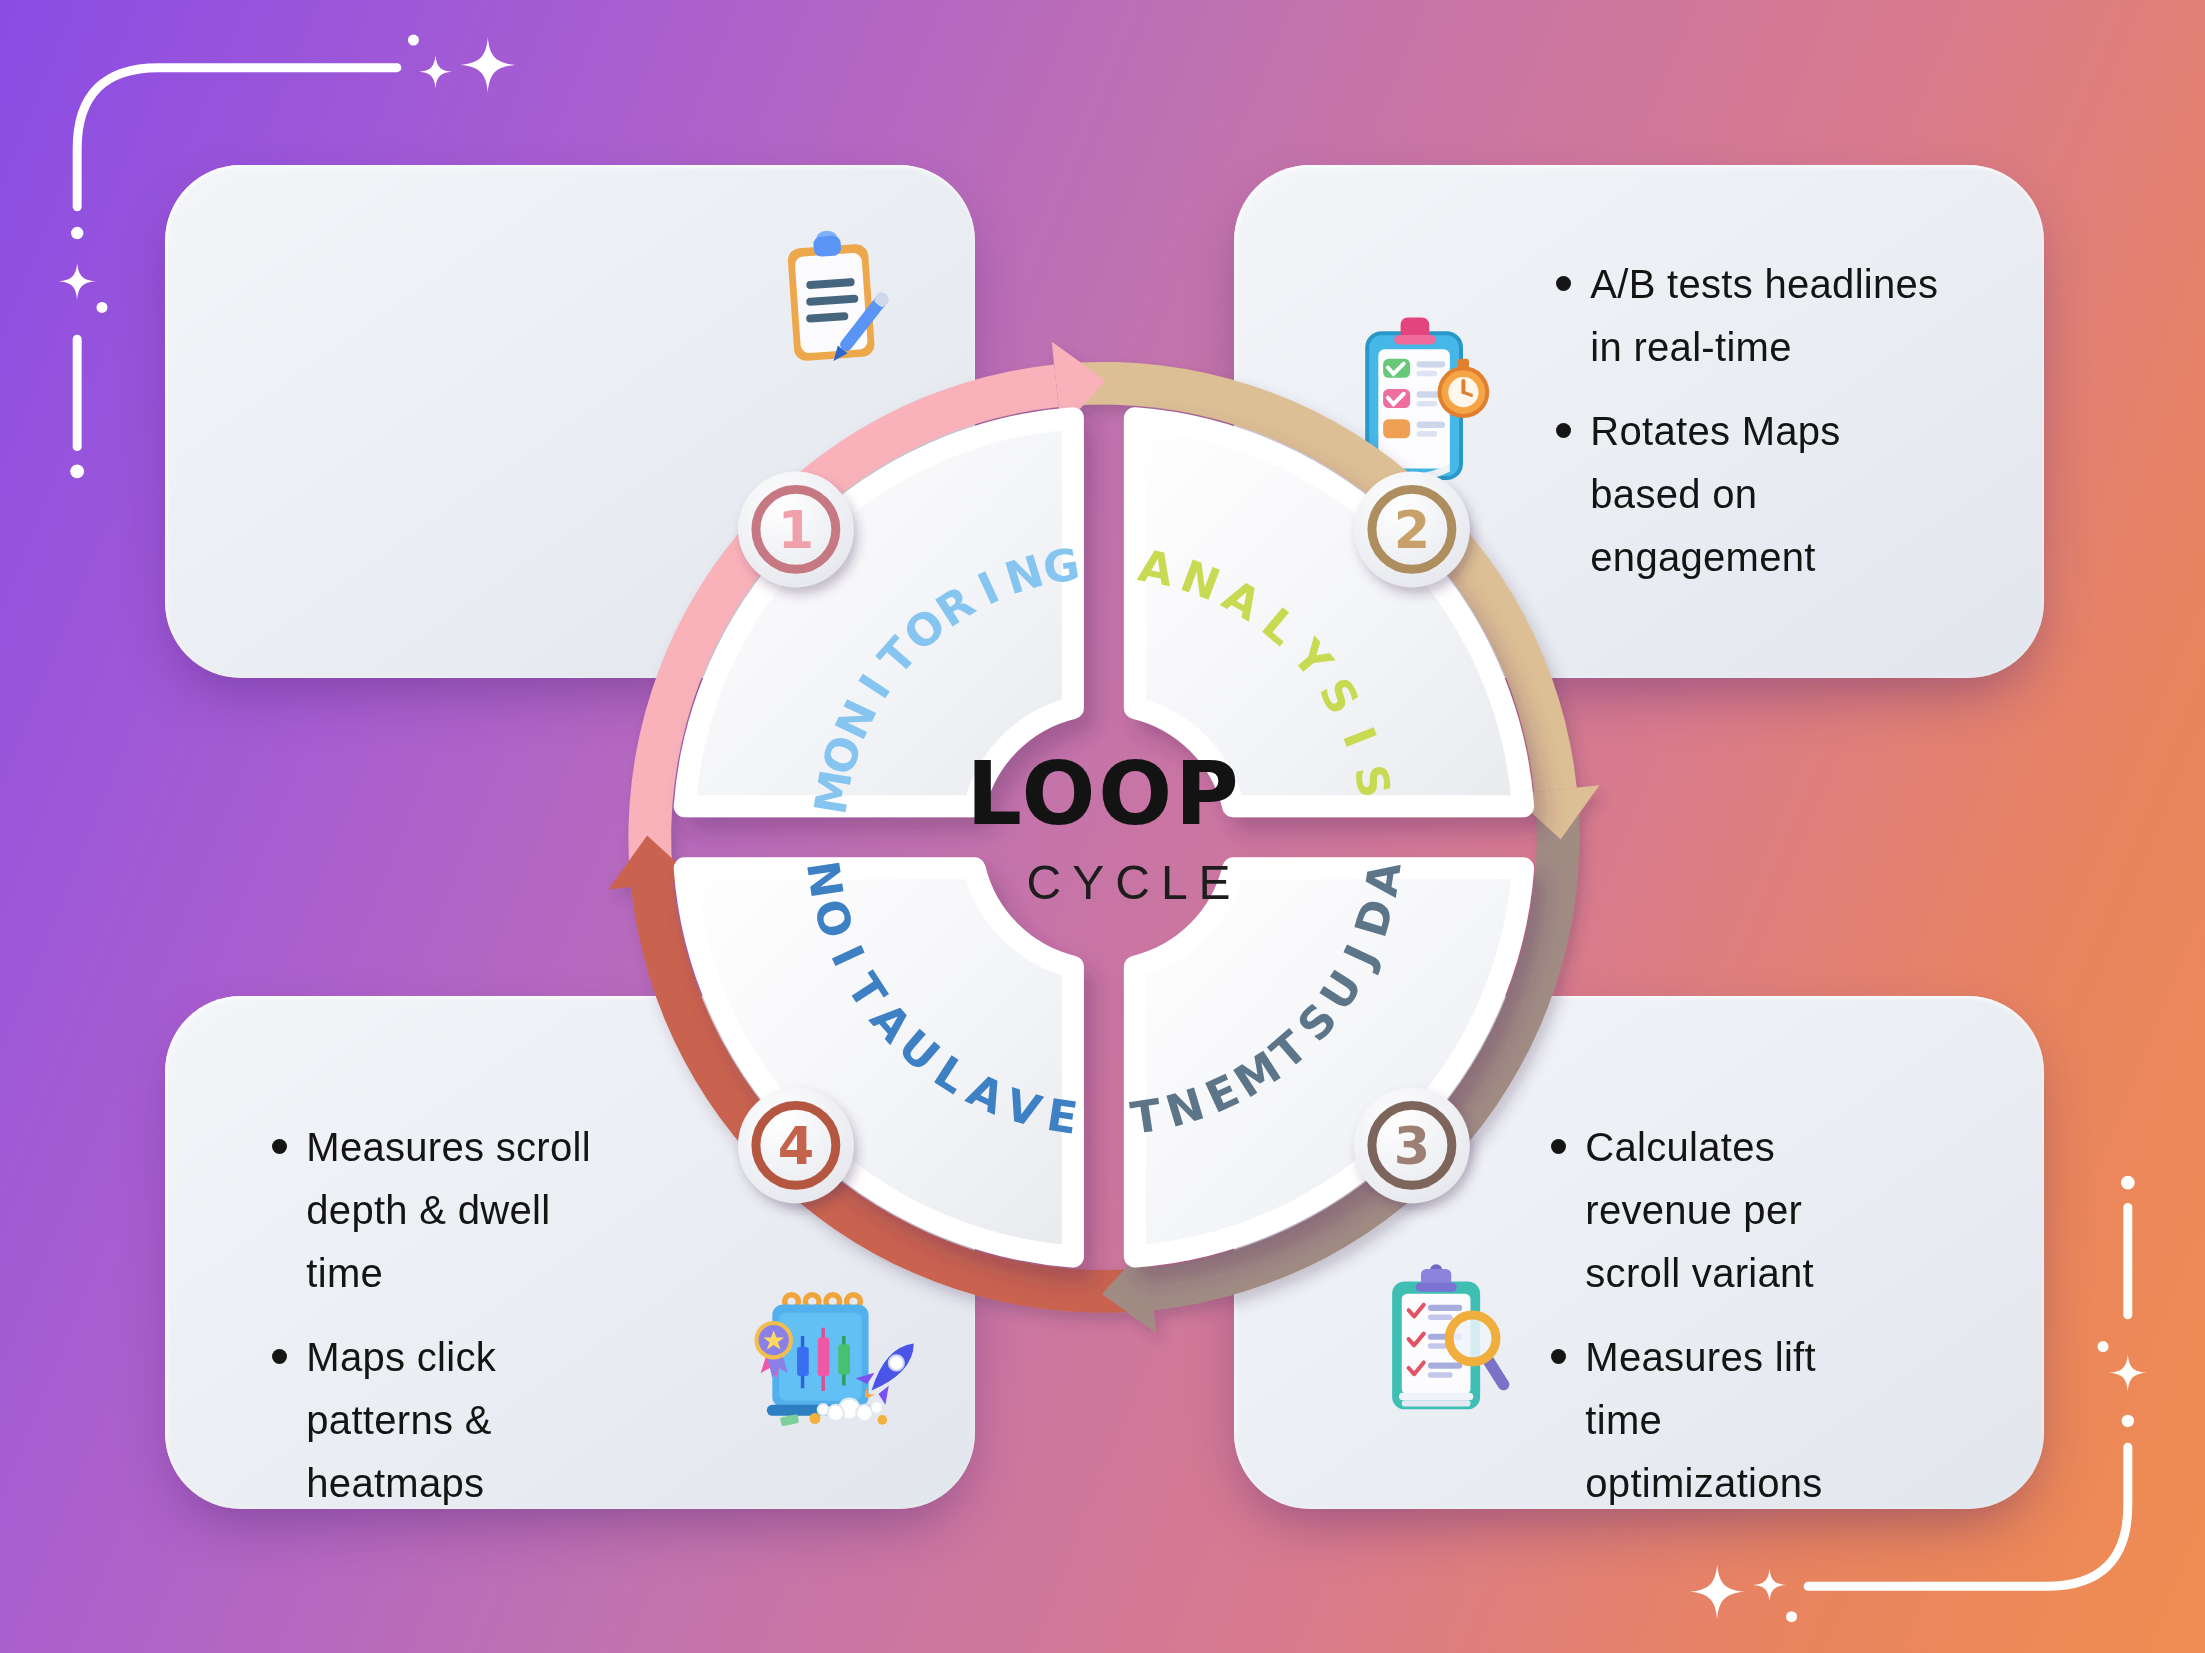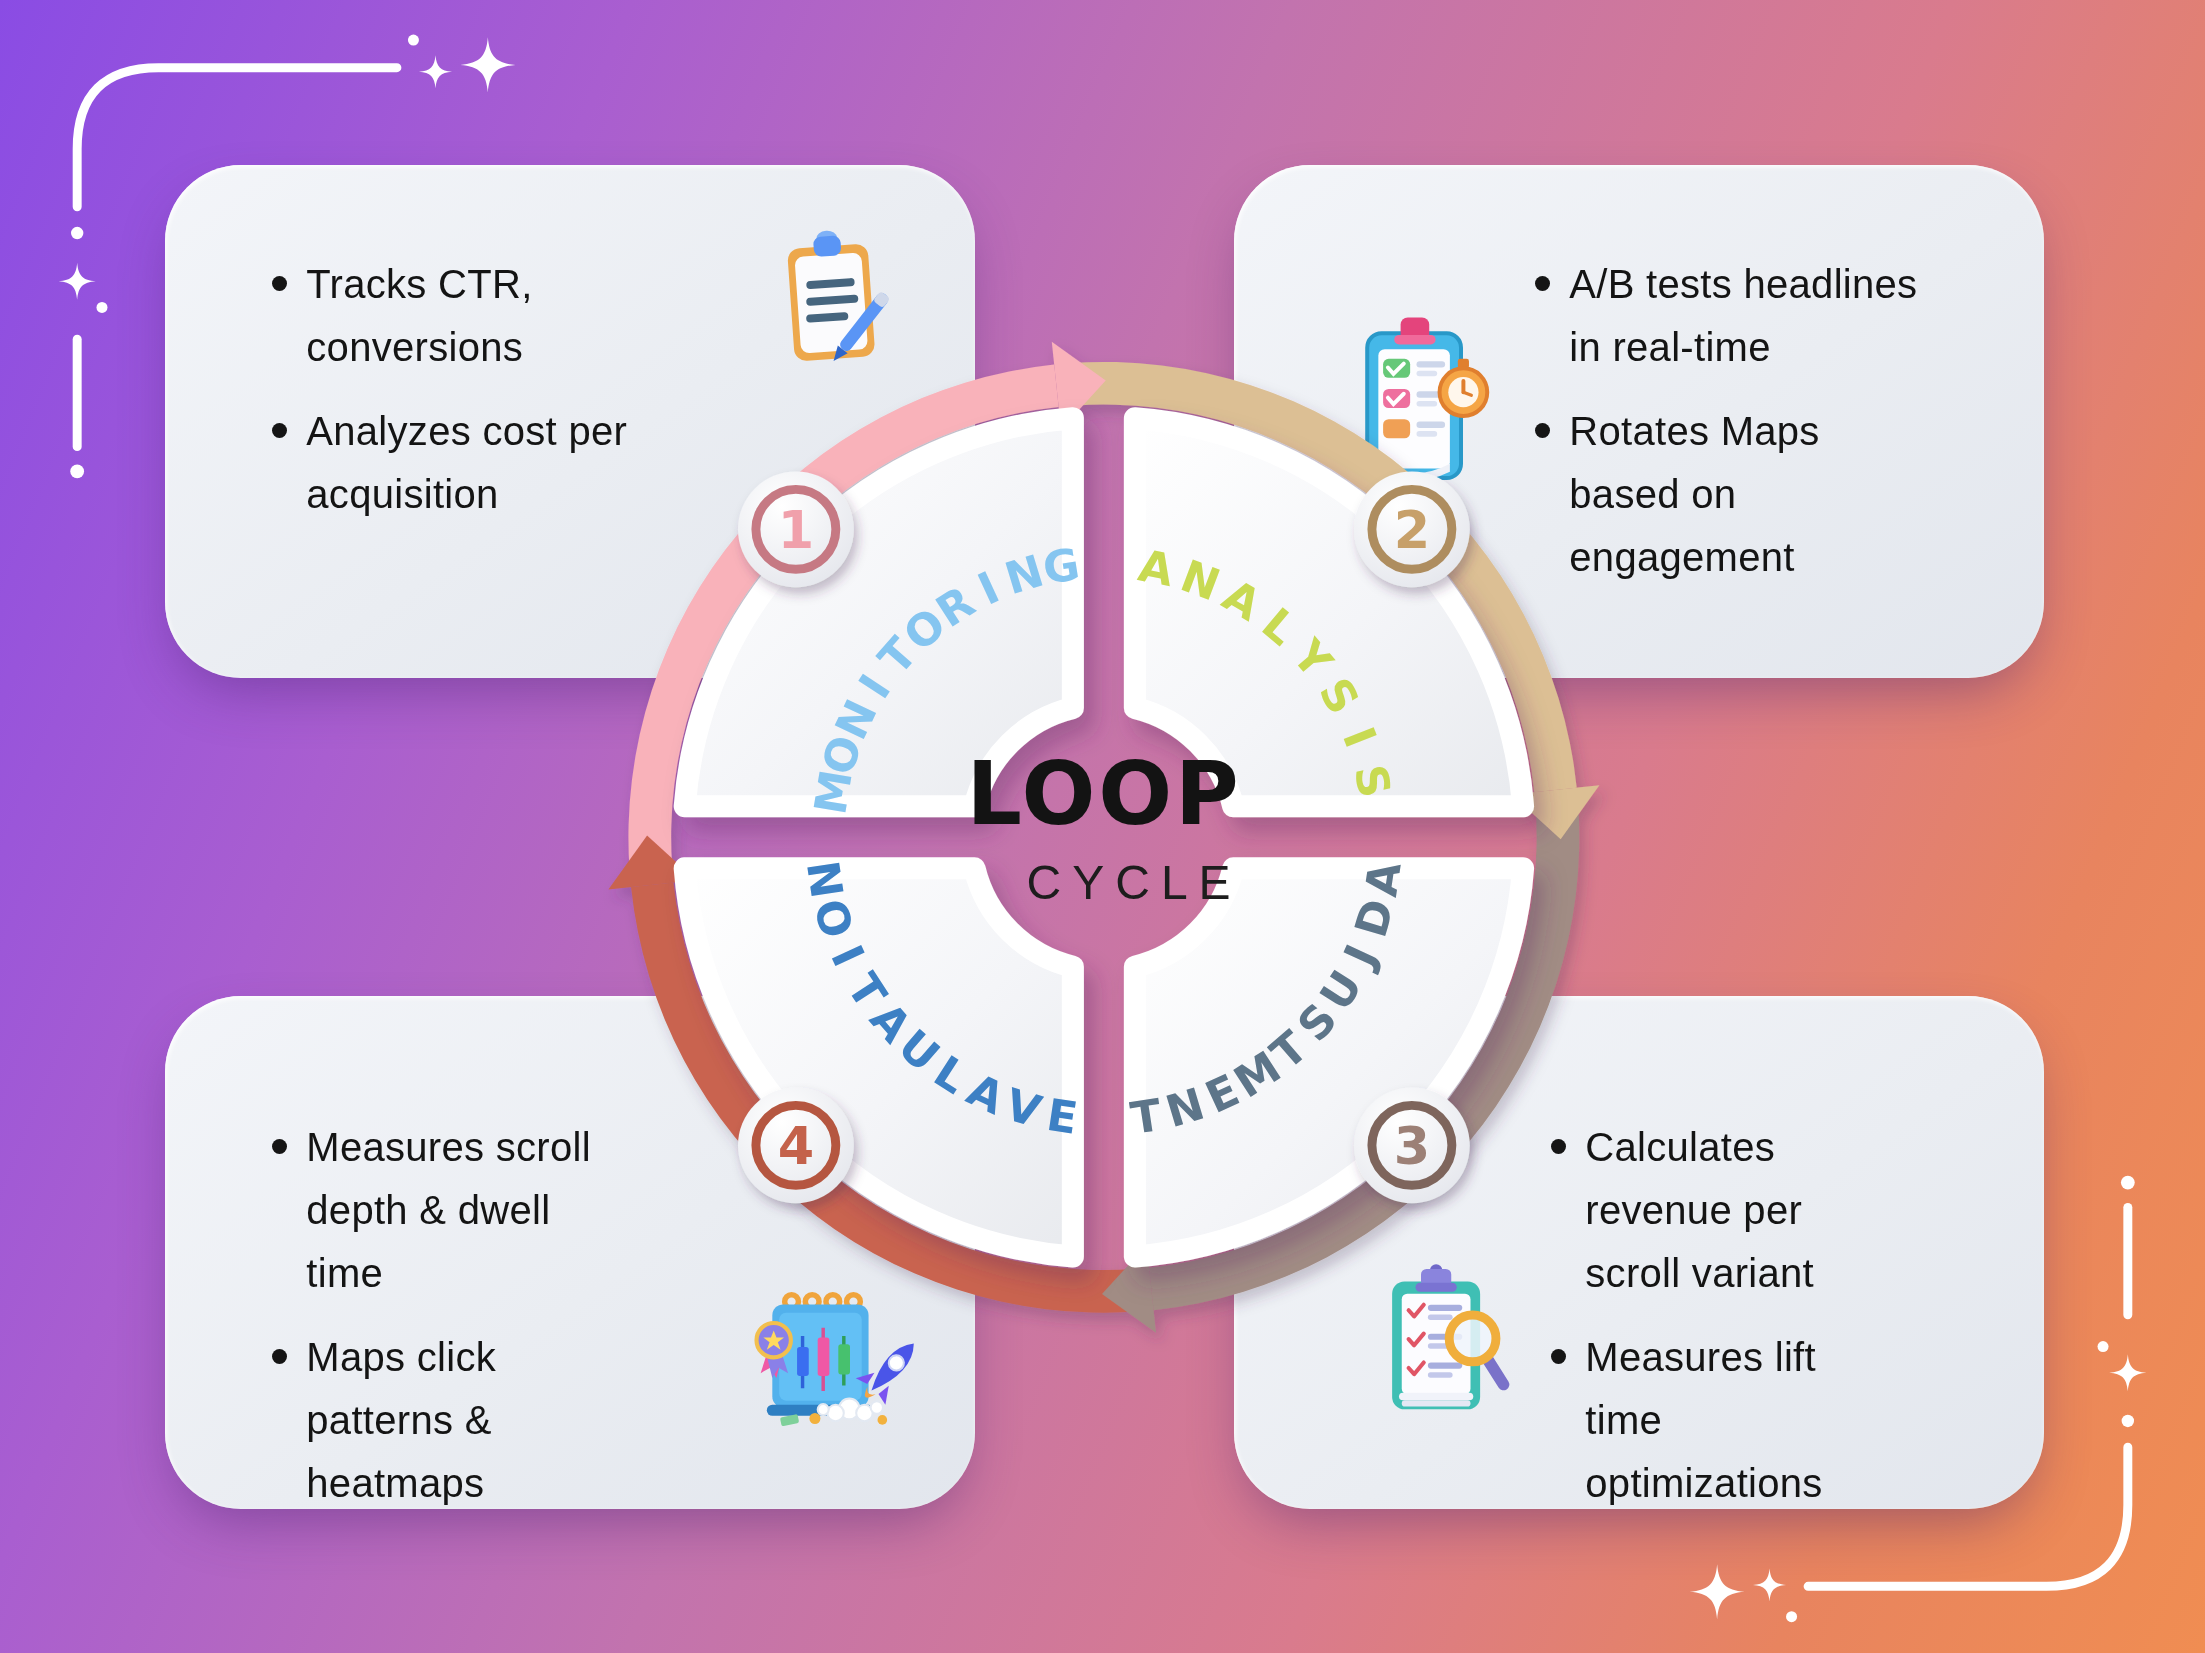--- a/index.html
+++ b/index.html
@@ -12,21 +12,21 @@
     position:absolute;width:810px;height:513px;border-radius:76px;z-index:1;
     background:linear-gradient(145deg,#f3f5f9 0%,#eaedf2 55%,#e2e6ed 100%);
     box-shadow:0 23.4px 55px -13.8px rgba(70,30,110,0.45), inset 1.4px 2.1px 5.5px rgba(255,255,255,0.9);
   }
   .card.tl{left:165px;top:165px}
   .card.tr{left:1234px;top:165px}
   .card.bl{left:165px;top:996px}
   .card.br{left:1234px;top:996px}
   .bullets{position:absolute;display:flex;flex-direction:column;gap:20.7px;}
   .card.tl .bullets{left:107px;top:88px;width:386px}
-  .card.tr .bullets{left:301px;top:88px;width:386px}
+  .card.tr .bullets{left:322px;top:88px;width:386px}
   .card.bl .bullets{left:107px;top:120px;width:365px}
   .card.br .bullets{left:317px;top:120px;width:345px}
   .bullet{display:flex;}
   .bullet .dot{flex:none;width:15px;height:15px;border-radius:50%;background:#151515;margin:23.4px 19.3px 0 0;}
   .bullet .txt{font:400 40px/63px "Liberation Sans",sans-serif;color:#141414;letter-spacing:0.3px;}
   .icon-slot{position:absolute;}
   .card.tl .icon-slot{left:604px;top:61px;width:124px;height:148px}
   .card.tr .icon-slot{left:103px;top:127px;width:159px;height:221px}
   .card.bl .icon-slot{left:579px;top:274px;width:190px;height:165px}
   .card.br .icon-slot{left:109px;top:262px;width:200px;height:165px}
@@ -37,30 +37,20 @@
   .cycle{font:400 48px "Liberation Sans",sans-serif;letter-spacing:11px;color:#1d1d1d;margin-top:9.6px;padding-left:11px;text-align:right;}
   .wheel-letter{font:700 64px "DejaVu Sans",sans-serif;}
   .badge-num{font:700 76px "DejaVu Sans",sans-serif;}
 </style>
 </head>
 <body>
 
 <div id="canvas">
 
   <div class="card tl">
-    <div class="bullets">
-      <div class="bullet">
-        <span class="dot"></span>
-        <span class="txt">Tracks CTR, conversions</span>
-      </div>
-      <div class="bullet">
-        <span class="dot"></span>
-        <span class="txt">Analyzes cost per acquisition</span>
-      </div>
-    </div>
     <div class="icon-slot">
       <svg viewBox="0 0 200 230">
         <g transform="rotate(-4 100 115)">
           <rect x="35" y="28" width="130" height="182" rx="20" fill="#eda84c"></rect>
           <rect x="46" y="42" width="108" height="156" rx="14" fill="#fbfbfd"></rect>
           <rect x="62" y="82" width="78" height="13" rx="6.5" fill="#46657e"></rect>
           <rect x="60" y="109" width="84" height="13" rx="6.5" fill="#46657e"></rect>
           <rect x="58" y="136" width="68" height="13" rx="6.5" fill="#46657e"></rect>
           <ellipse cx="100" cy="16" rx="17" ry="13" fill="#7eb1f7"></ellipse>
           <rect x="78" y="12" width="44" height="32" rx="12" fill="#5a95f5"></rect>

